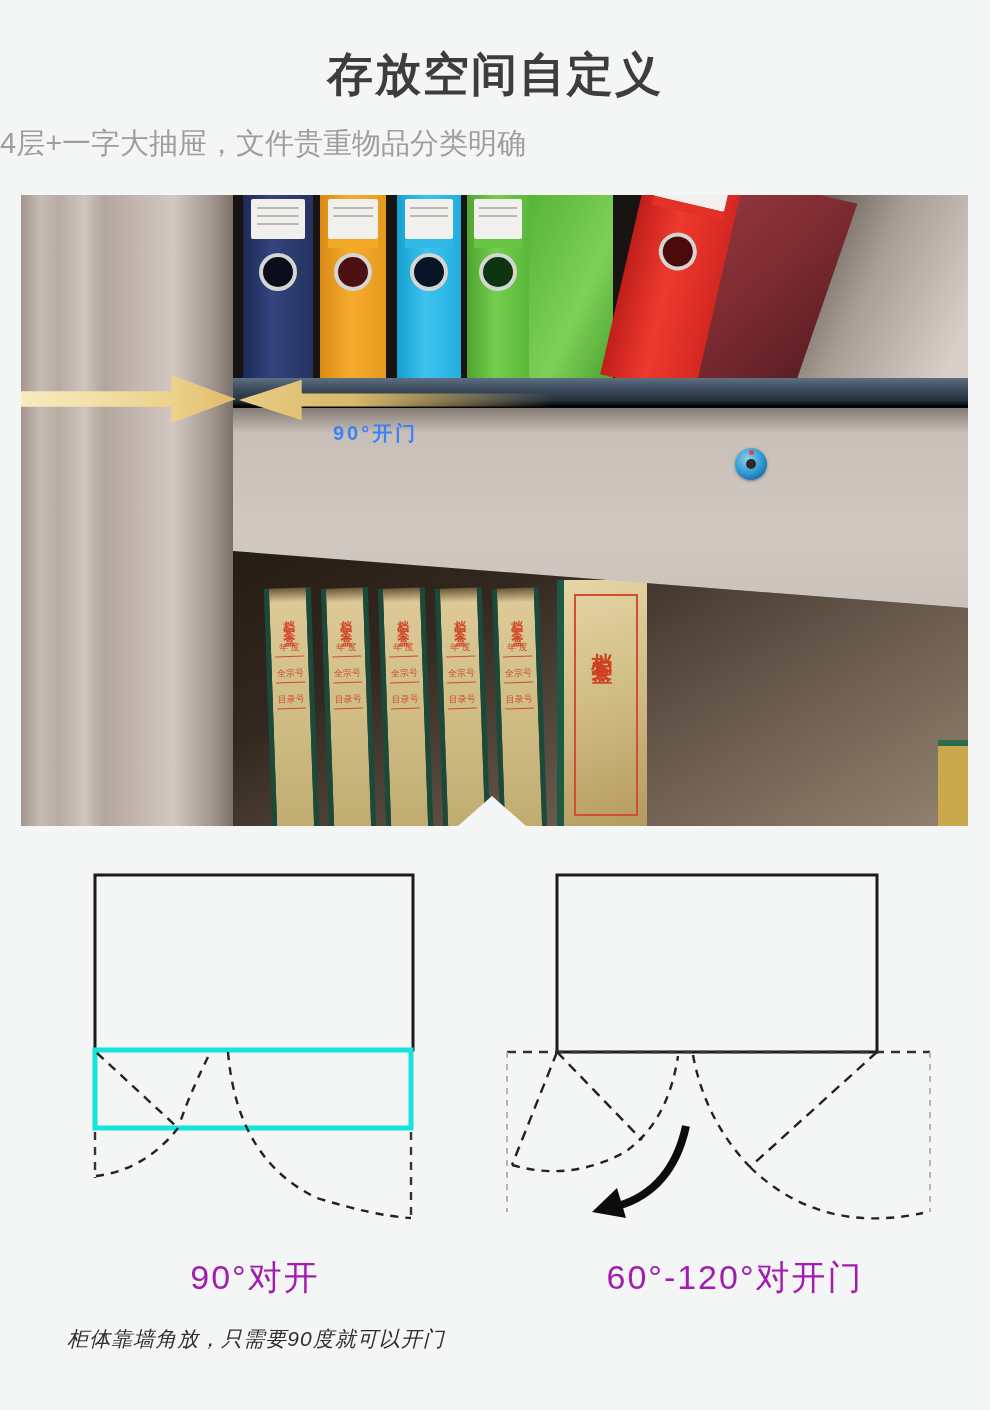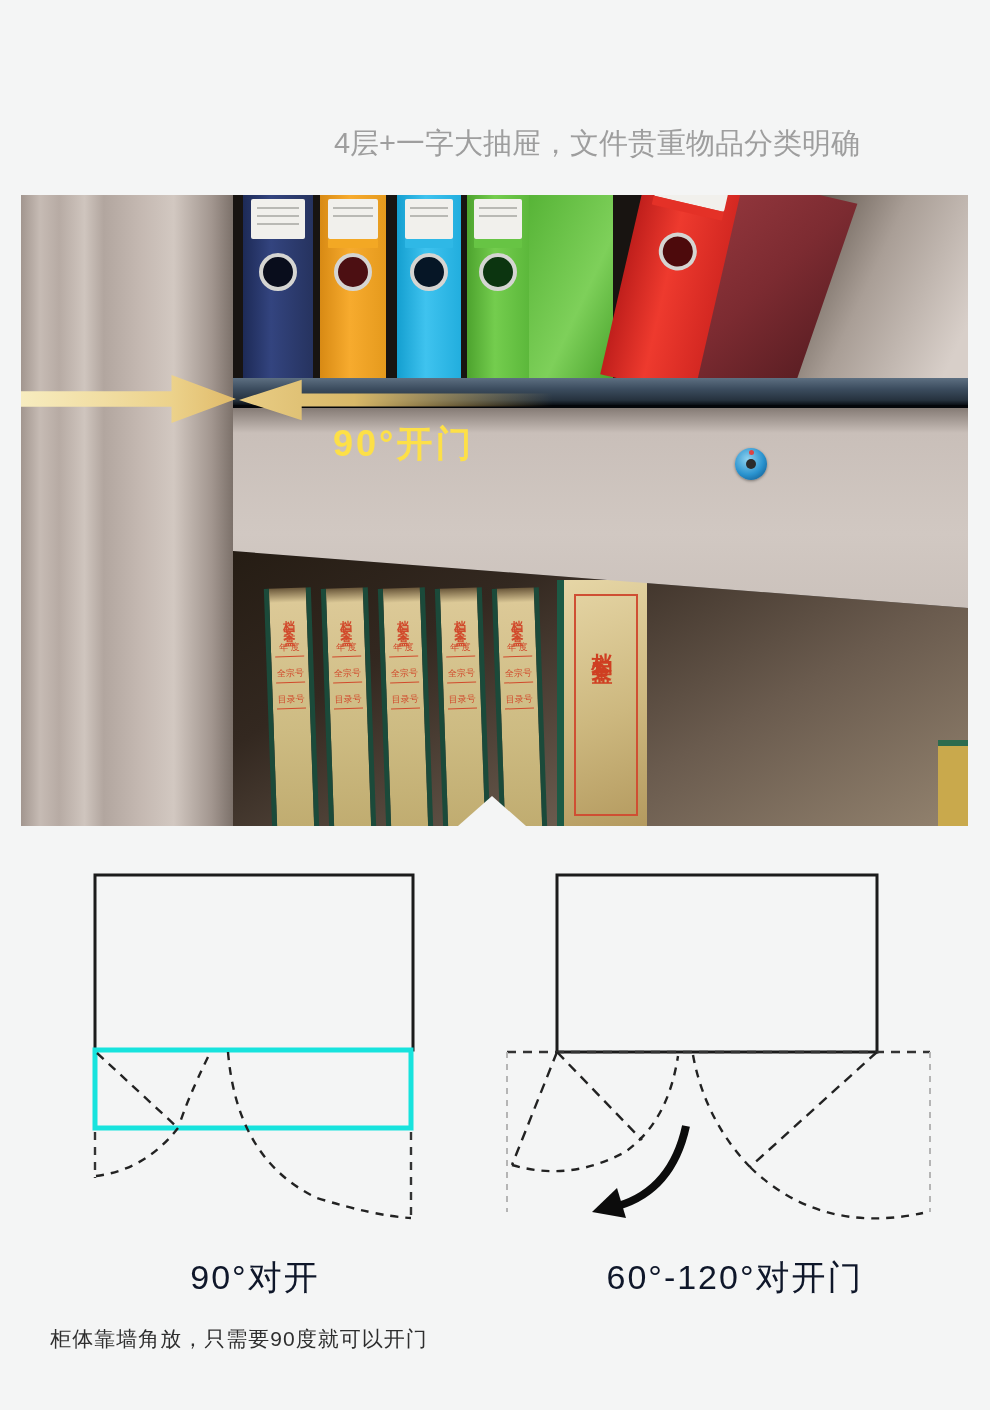--- a/index.html
+++ b/index.html
@@ -3,21 +3,21 @@
 <meta charset="utf-8">
 <style>
   html,body{margin:0;padding:0;}
   .page{position:relative;width:990px;height:1410px;background:#f4f5f5;
         font-family:"Liberation Sans",sans-serif;overflow:hidden;}
   .abs{position:absolute;}
 
   
   .title{left:0;top:44px;width:990px;text-align:center;font-size:46px;font-weight:bold;
          color:#3d3d3d;letter-spacing:2px;}
-  .subtitle{left:0;top:124px;width:860px;text-align:right;font-size:29px;color:#9e9e9e;}
+  .subtitle{left:0;top:124px;width:860px;text-align:left;font-size:29px;color:#9e9e9e;}
 
   
   .photo{left:21px;top:195px;width:947px;height:631px;overflow:hidden;background:#171310;}
   .door{left:0;top:0;width:212px;height:631px;
         background:linear-gradient(90deg,#a2968f 0%,#c6bbb4 9%,#b7aba4 18%,#cfc5be 30%,
         #b2a69f 39%,#c4b8b1 56%,#d2c8c1 72%,#a2968f 90%,#7c716a 100%);}
   .door-edge{left:212px;top:0;width:14px;height:631px;background:#0c0a09;}
   .int-top{left:212px;top:0;width:735px;height:186px;background:#181411;}
   .wall{left:770px;top:0;width:177px;height:186px;
         background:linear-gradient(115deg,#4f443b 0%,#a99e96 45%,#d8cfc9 90%);}
@@ -35,21 +35,21 @@
   .drawer{left:0;top:0;width:735px;height:418px;
           clip-path:polygon(0 0,100% 0,100% 200px,0 143px);
           background:linear-gradient(180deg,#857b75 0%,#c9bfb9 6%,#d1c8c2 30%,#c3b9b3 70%,#b1a7a1 100%);}
   .lock{left:502px;top:40px;width:32px;height:32px;border-radius:50%;
         background:radial-gradient(circle at 40% 35%,#8fd2ef 0%,#2a93cf 55%,#0c4b7e 100%);
         box-shadow:0 1px 3px rgba(0,0,0,.4);}
   .lock::after{content:"";position:absolute;left:11px;top:11px;width:10px;height:10px;
         border-radius:50%;background:#2b2b2b;}
   .lock::before{content:"";position:absolute;left:14px;top:2px;width:5px;height:5px;
         border-radius:50%;background:#d44;}
-  .annot{left:100px;top:12px;font-size:36px;font-weight:bold;color:#fde047;letter-spacing:3px;}
+  .annot{left:100px;top:12px;font-size:20px;font-weight:bold;color:#3b82f6;letter-spacing:3px;}
   .compartment{left:0;top:0;width:735px;height:418px;
           clip-path:polygon(0 143px,100% 200px,100% 100%,0 100%);
           background:linear-gradient(150deg,#20180f 8%,#332820 40%,#6a5b4e 72%,#93836f 100%);}
   .spine{top:180px;width:47px;height:240px;transform:rotate(-2deg);
          border-left:5px solid #1b4a3a;border-right:5px solid #1b4a3a;box-sizing:border-box;
          background:linear-gradient(180deg,#6a573a 0%,#dcc997 6%,#cdbb82 60%,#c0ac70 100%);
          text-align:center;color:#cf4a30;}
   .spine-title{writing-mode:vertical-rl;margin:22px auto 0;font-size:12px;letter-spacing:7px;
          color:#d14a2c;font-weight:bold;}
   .spine-field{margin:10px auto 0;width:80%;font-size:9px;color:#d14a2c;
@@ -68,28 +68,29 @@
           background:linear-gradient(90deg,#f7ecbf,#ecd28b 70%,#dfb968);}
   .arrowR{left:218px;top:182px;width:330px;height:46px;
           clip-path:polygon(100% 36%,19% 36%,19% 6%,0 50%,19% 94%,19% 64%,100% 64%);
           background:linear-gradient(90deg,#e9cd85,#d8b868 35%,rgba(160,125,60,0) 95%);}
   .notch{left:437px;bottom:0;width:0;height:0;
          border-left:34px solid transparent;border-right:34px solid transparent;
          border-bottom:30px solid #f4f5f5;}
 
   
   .dsvg{position:absolute;}
-  .d-heading{top:1255px;font-size:34px;color:#0f172a;text-align:center;letter-spacing:2px;}
+  .d-heading{top:1255px;font-size:34px;color:#a21caf;text-align:center;letter-spacing:2px;}
   .d-caption{top:1325px;font-size:21px;color:#2e2e2e;text-align:center;letter-spacing:1px;}
 </style>
 </head>
 <body>
 
 <div class="page">
 
+  <div class="abs title">存放空间自定义</div>
   <div class="abs subtitle">4层+一字大抽屉，文件贵重物品分类明确</div>
 
   <div class="abs photo">
     <div class="abs door"></div>
     <div class="abs door-edge"></div>
     <div class="abs int-top"></div>
     <div class="abs wall"></div>
 
     <div class="abs binder" style="left:222px;width:70px;background:linear-gradient(90deg,#1d2a56,#33447f 40%,#26335f);">
       <div class="blabel">
@@ -208,14 +209,14 @@
     <path d="M22,305 Q80,322 135,292 Q178,262 188,196" fill="none" stroke="#222" stroke-width="2.4" stroke-dasharray="8 7"></path>
     <path d="M203,195 Q215,260 260,307" fill="none" stroke="#222" stroke-width="2.4" stroke-dasharray="8 7"></path>
     <path d="M387,192 L260,307" fill="none" stroke="#222" stroke-width="2.4" stroke-dasharray="10 7"></path>
     <path d="M260,307 Q330,375 433,353" fill="none" stroke="#222" stroke-width="2.4" stroke-dasharray="8 7"></path>
     <path d="M196,266 Q182,330 128,346" fill="none" stroke="#0c0c0c" stroke-width="8"></path>
     <polygon points="102,352 136,358 127,328" fill="#0c0c0c"></polygon>
   </svg>
 
   <div class="abs d-heading" style="left:105px;width:300px;">90°对开</div>
   <div class="abs d-heading" style="left:545px;width:380px;">60°-120°对开门</div>
-  <div class="abs d-caption" style="left:9px;width:460px;">柜体靠墙角放，只需要90度就可以开门</div>
+  <div class="abs d-caption" style="left:26px;width:460px;font-style:italic;">柜体靠墙角放，只需要90度就可以开门</div>
 </div>
 
 </body></html>

